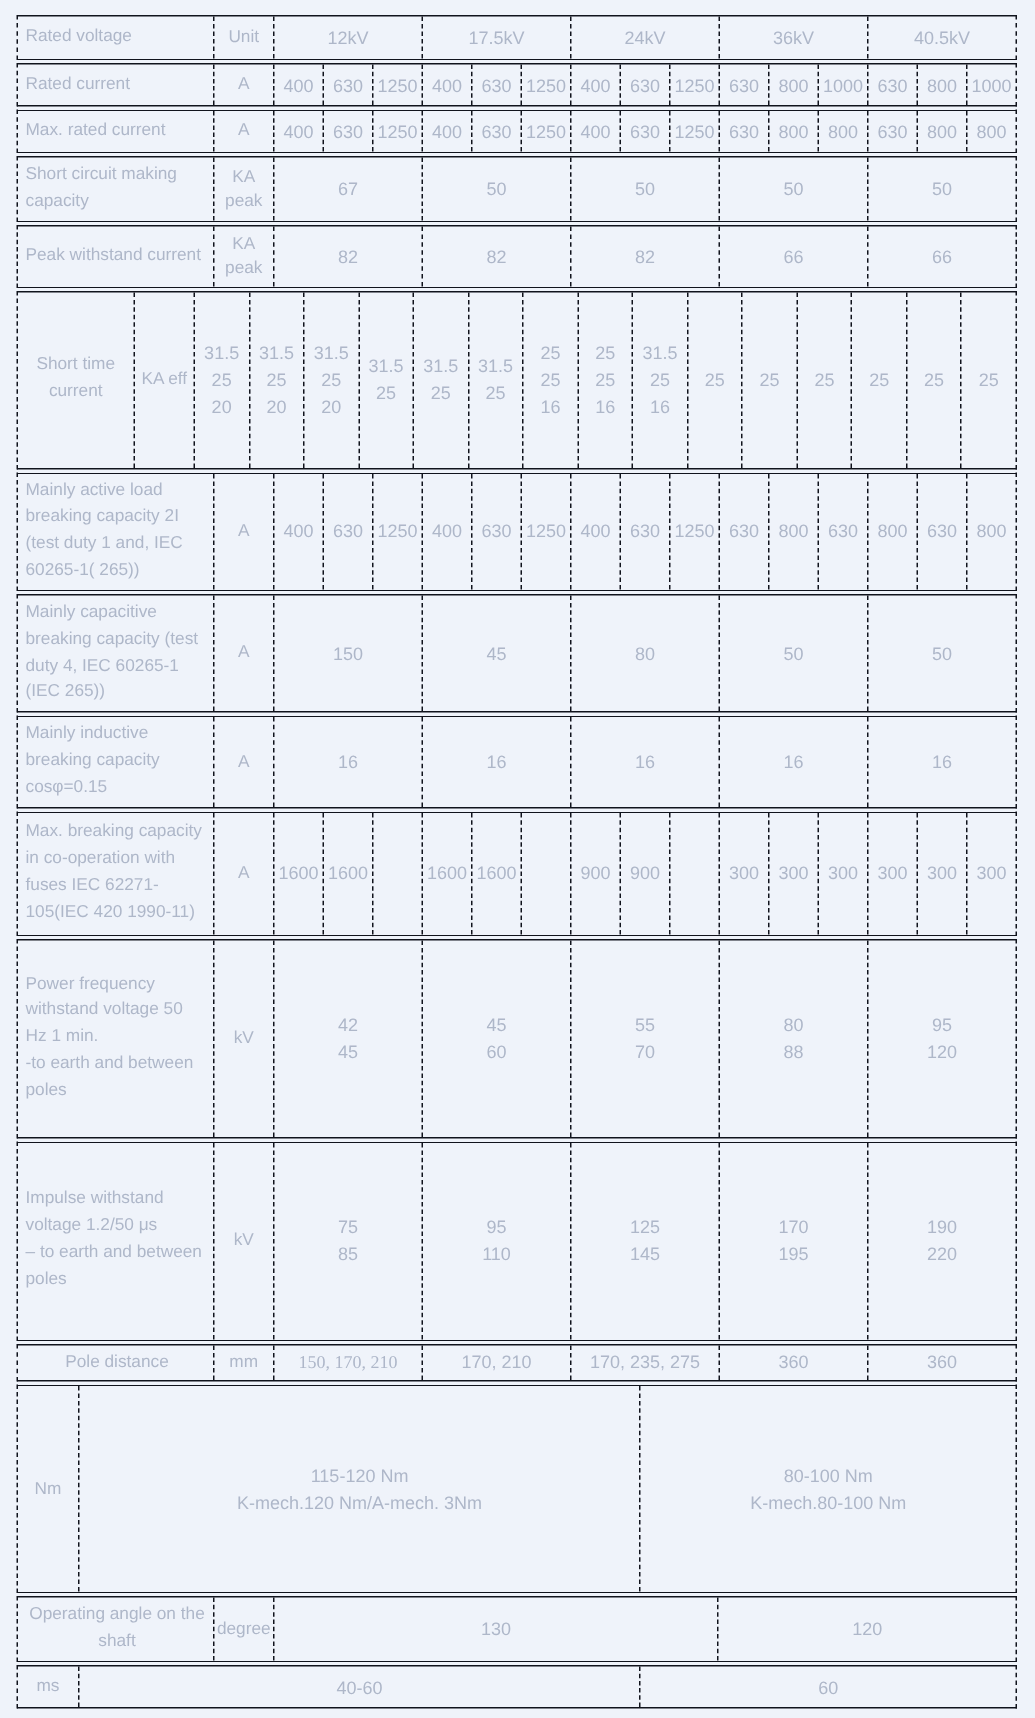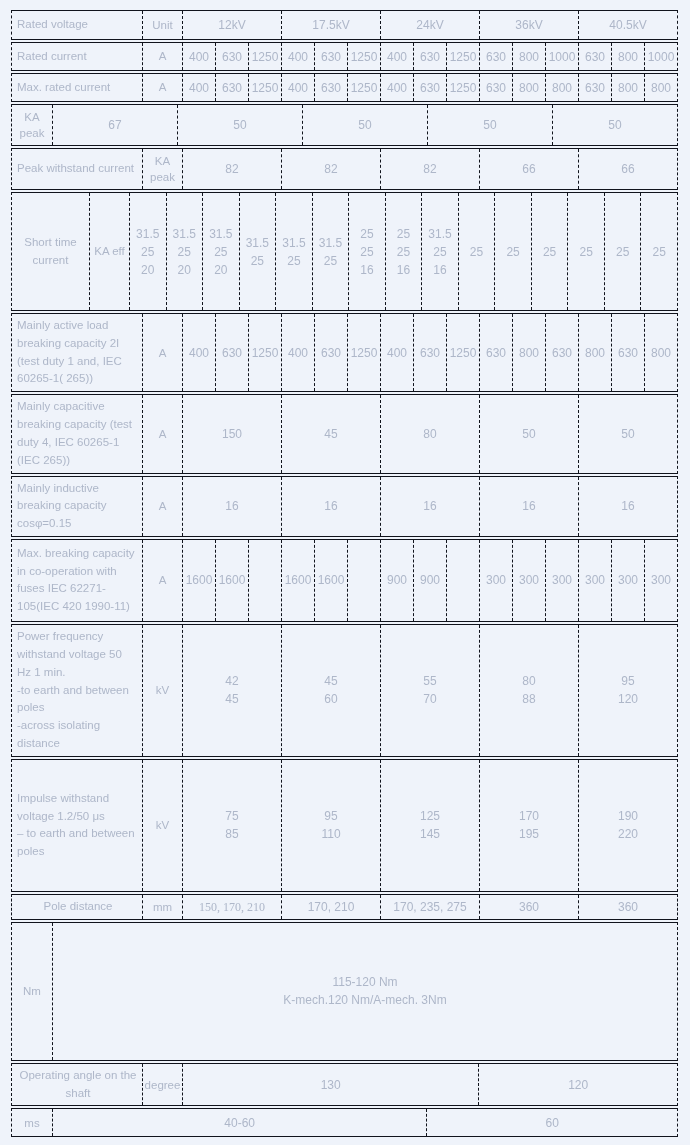--- a/index.html
+++ b/index.html
@@ -143,20 +143,21 @@
       <div class="val" style="flex-grow: 1;">630</div>
       <div class="val" style="flex-grow: 1;">1250</div>
       <div class="val" style="flex-grow: 1;">630</div>
       <div class="val" style="flex-grow: 1;">800</div>
       <div class="val" style="flex-grow: 1;">800</div>
       <div class="val" style="flex-grow: 1;">630</div>
       <div class="val" style="flex-grow: 1;">800</div>
       <div class="val" style="flex-grow: 1;">800</div>
     </div>
     <div class="row r4">
+      <div class="lbl">Short circuit making capacity</div>
       <div class="unit">KA peak</div>
       <div class="val" style="flex-grow: 3;">67</div>
       <div class="val" style="flex-grow: 3;">50</div>
       <div class="val" style="flex-grow: 3;">50</div>
       <div class="val" style="flex-grow: 3;">50</div>
       <div class="val" style="flex-grow: 3;">50</div>
     </div>
     <div class="row r5">
       <div class="lbl">Peak withstand current</div>
       <div class="unit">KA peak</div>
@@ -271,21 +272,20 @@
       <div class="val" style="flex-grow: 1;">300</div>
       <div class="val" style="flex-grow: 1;">300</div>
       <div class="val" style="flex-grow: 1;">300</div>
       <div class="val" style="flex-grow: 1;">300</div>
       <div class="val" style="flex-grow: 1;">300</div>
     </div>
     <div class="row r11">
       <div class="lbl stack">
         <div class="line">Power frequency withstand voltage 50 Hz 1 min.</div>
         <div class="line">-to earth and between poles</div>
-        <div class="line">-across isolating distance</div>
       </div>
       <div class="unit">kV</div>
       <div class="val" style="flex-grow: 3;">
         <div class="line">42</div>
         <div class="line">45</div>
       </div>
       <div class="val" style="flex-grow: 3;">
         <div class="line">45</div>
         <div class="line">60</div>
       </div>
@@ -337,20 +337,24 @@
       <div class="val" style="flex-grow: 3;">170, 235, 275</div>
       <div class="val" style="flex-grow: 3;">360</div>
       <div class="val" style="flex-grow: 3;">360</div>
     </div>
     <div class="row r14">
       <div class="unit">Nm</div>
       <div class="val" style="flex-grow: 9;">
         <div class="line">115-120 Nm</div>
         <div class="line">K-mech.120 Nm/A-mech. 3Nm</div>
       </div>
+      <div class="val" style="flex-grow: 6;">
+        <div class="line">80-100 Nm</div>
+        <div class="line">K-mech.80-100 Nm</div>
+      </div>
     </div>
     <div class="row r15">
       <div class="lbl">Operating angle on the shaft</div>
       <div class="unit">degree</div>
       <div class="val" style="flex-grow: 9;">130</div>
       <div class="val" style="flex-grow: 6;">120</div>
     </div>
     <div class="row r16">
       <div class="unit">ms</div>
       <div class="val" style="flex-grow: 9;">40-60</div>

